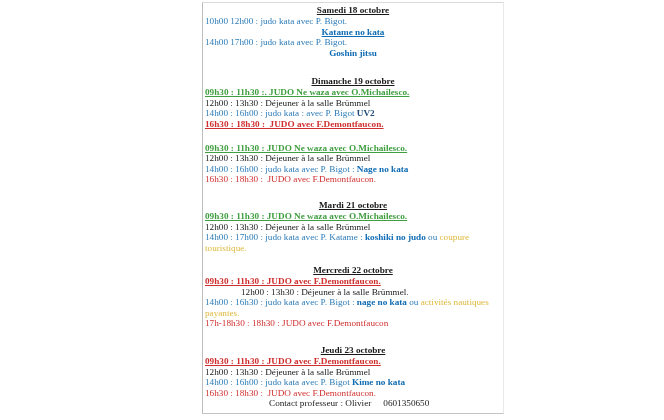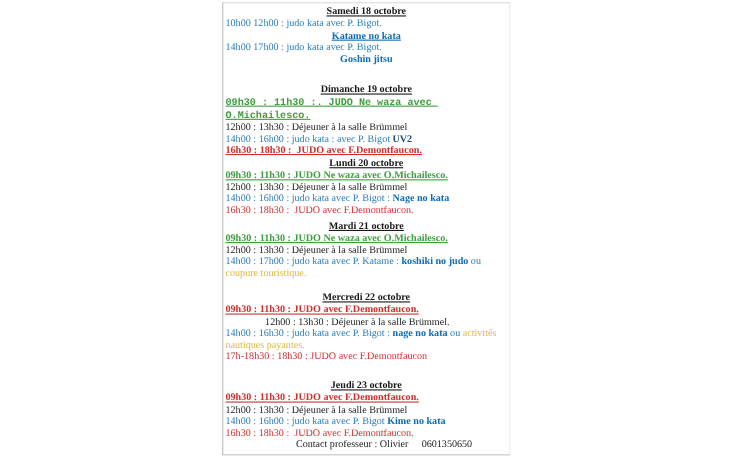--- a/index.html
+++ b/index.html
@@ -6,21 +6,21 @@
   body{
     width:664px;height:420px;
     background:#ffffff;
     font-family:"Liberation Serif","DejaVu Serif",serif;
     position:relative;
     overflow:hidden;
   }
   .doc-box{
     position:absolute;
     left:202px;top:2px;
-    width:262px;height:412px;
+    width:302px;height:412px;
     border-left:1px solid #bdbdbd;
     border-top:1px solid #dadada;
     border-right:1px solid #e9e9e9;
     border-bottom:1px solid #c4c4c4;
     box-sizing:border-box;
     font-size:9.2px;
     line-height:10.4px;
   }
   .section{position:absolute;left:0;width:100%;}
   .heading{
@@ -47,27 +47,26 @@
 <div class="doc-box">
   <div class="section" style="top: 2px;">
       <div class="heading">Samedi 18 octobre</div>
       <div class="line"><span style="color: rgb(45, 124, 184);">10h00 12h00 : judo kata avec P. Bigot.</span></div>
       <div class="line center"><span class="b u" style="color: rgb(15, 108, 180);">Katame no kata</span></div>
       <div class="line"><span style="color: rgb(45, 124, 184);">14h00 17h00 : judo kata avec P. Bigot.</span></div>
       <div class="line center"><span class="b" style="color: rgb(15, 108, 180);">Goshin jitsu</span></div>
     </div>
     <div class="section" style="top: 73px;">
       <div class="heading">Dimanche 19 octobre</div>
-      <div class="line"><span class="b u" style="color: rgb(63, 158, 63); font-family: Liberation Mono, monospace;">09h30 : 11h30 :. JUDO Ne waza avec O.Michailesco.</span></div>
+      <div class="line"><span class="b u" style="color: rgb(63, 158, 63);">09h30 : 11h30 :. JUDO Ne waza avec O.Michailesco.</span></div>
       <div class="line"><span style="color: rgb(28, 28, 28);">12h00 : 13h30 : Déjeuner à la salle Brümmel</span></div>
       <div class="line"><span style="color: rgb(45, 124, 184);">14h00 : 16h00 : judo kata : avec P. Bigot </span><span class="b" style="color: rgb(31, 78, 121);">UV2</span></div>
       <div class="line"><span class="b u" style="color: rgb(208, 47, 47);">16h30 : 18h30 :  JUDO avec F.Demontfaucon.</span></div>
     </div>
     <div class="section" style="top: 140px;">
-      <div class="heading">Lundi 20 octobre</div>
       <div class="line"><span class="b u" style="color: rgb(63, 158, 63);">09h30 : 11h30 : JUDO Ne waza avec O.Michailesco.</span></div>
       <div class="line"><span style="color: rgb(28, 28, 28);">12h00 : 13h30 : Déjeuner à la salle Brümmel</span></div>
       <div class="line"><span style="color: rgb(45, 124, 184);">14h00 : 16h00 : judo kata avec P. Bigot : </span><span class="b" style="color: rgb(15, 108, 180);">Nage no kata</span></div>
       <div class="line"><span style="color: rgb(208, 47, 47);">16h30 : 18h30 :  JUDO avec F.Demontfaucon.</span></div>
     </div>
     <div class="section" style="top: 197px;">
       <div class="heading">Mardi 21 octobre</div>
       <div class="line"><span class="b u" style="color: rgb(63, 158, 63);">09h30 : 11h30 : JUDO Ne waza avec O.Michailesco.</span></div>
       <div class="line"><span style="color: rgb(28, 28, 28);">12h00 : 13h30 : Déjeuner à la salle Brümmel</span></div>
       <div class="line"><span style="color: rgb(45, 124, 184);">14h00 : 17h00 : judo kata avec P. Katame : </span><span class="b" style="color: rgb(15, 108, 180);">koshiki no judo</span><span style="color: rgb(45, 124, 184);"> ou </span><span style="color: rgb(221, 184, 60);">coupure touristique.</span></div>

